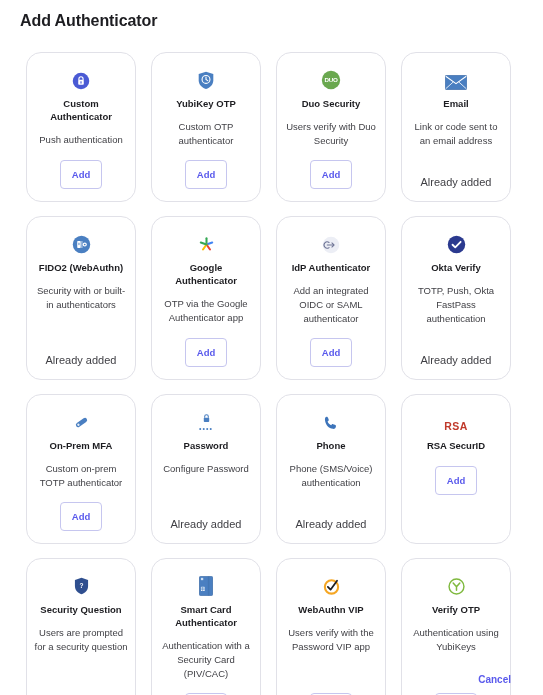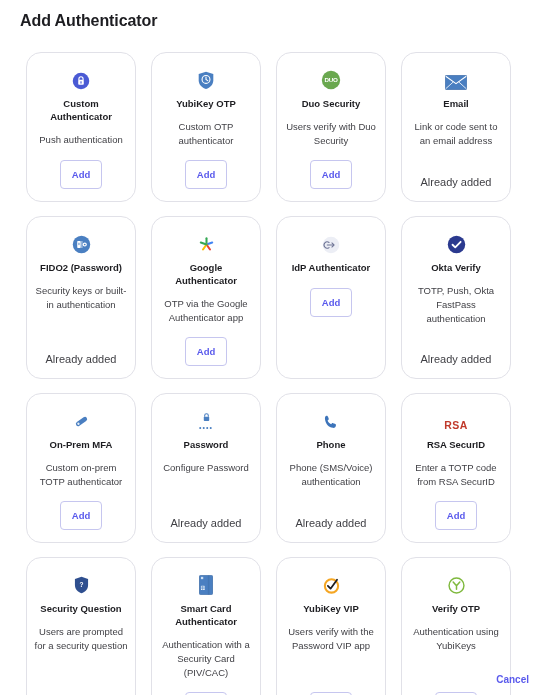--- a/index.html
+++ b/index.html
@@ -79,21 +79,21 @@
     color: #5a5aec;
     background: #ffffff;
     border: 1px solid #c6c6ef;
     border-radius: 4px;
     padding: 8px 11px;
     cursor: pointer;
     line-height: 11px;
   }
   .footer {
     position: absolute;
-    right: 14px;
+    right: 32px;
     bottom: 8px;
   }
   .cancel-link {
     font-size: 10px;
     font-weight: bold;
     color: #5a5aec;
     text-decoration: none;
     cursor: pointer;
   }
   
@@ -169,22 +169,22 @@
         <div class="card-icon">
           <svg class="ic" width="19" height="19" viewBox="0 0 24 24">
         <circle cx="12" cy="12" r="11" fill="#4a7fc1"></circle>
         <rect x="6.6" y="7.6" width="4.4" height="8.8" rx="0.8" fill="#fff"></rect>
         <rect x="8.2" y="9.6" width="1.2" height="3.4" rx="0.6" fill="#4a7fc1"></rect>
         <rect x="12.1" y="7.6" width="0.9" height="8.8" fill="#fff"></rect>
         <circle cx="16.1" cy="12" r="2.6" fill="#fff"></circle>
         <circle cx="16.1" cy="12" r="1.1" fill="#4a7fc1"></circle>
       </svg>
         </div>
-        <div class="card-title">FIDO2 (Password)</div>
-        <div class="card-desc">Security keys or built-in authentication</div>
+        <div class="card-title">FIDO2 (WebAuthn)</div>
+        <div class="card-desc">Security with or built-in authenticators</div>
         <div class="card-status">Already added</div>
       </div>
       <div class="card">
         <div class="card-icon">
           <svg class="ic" width="19" height="19" viewBox="0 0 24 24">
         <g stroke-width="2.6" stroke-linecap="round">
           <line x1="12" y1="12" x2="12" y2="4.2" stroke="#34a853"></line>
           <line x1="12" y1="12" x2="19.2" y2="9.6" stroke="#4285f4"></line>
           <line x1="12" y1="12" x2="16.4" y2="18.3" stroke="#ea4335"></line>
           <line x1="12" y1="12" x2="7.6" y2="18.3" stroke="#fbbc05"></line>
@@ -199,20 +199,21 @@
       <div class="card">
         <div class="card-icon">
           <svg class="ic" width="18" height="18" viewBox="0 0 24 24">
         <circle cx="12" cy="12" r="11" fill="#eceef5"></circle>
         <path d="M7 12 H15.6" fill="none" stroke="#6f7596" stroke-width="1.4" stroke-linecap="round"></path>
         <path d="M13.2 9.3 L16 12 L13.2 14.7" fill="none" stroke="#6f7596" stroke-width="1.4" stroke-linecap="round" stroke-linejoin="round"></path>
         <path d="M9.4 8.6 A4.2 4.2 0 1 0 9.4 15.4" fill="none" stroke="#6f7596" stroke-width="1.4" stroke-linecap="round"></path>
       </svg>
         </div>
         <div class="card-title">IdP Authenticator</div>
+        <div class="card-desc">Add an integrated OIDC or SAML authenticator</div>
         <button class="add-btn">Add</button>
       </div>
       <div class="card">
         <div class="card-icon">
           <svg class="ic" width="19" height="19" viewBox="0 0 24 24">
         <circle cx="12" cy="12" r="11" fill="#2b3a8f"></circle>
         <path d="M7 12.3 L10.4 15.6 L17.2 8.6" fill="none" stroke="#fff" stroke-width="2.3" stroke-linecap="round" stroke-linejoin="round"></path>
       </svg>
         </div>
         <div class="card-title">Okta Verify</div>
@@ -254,21 +255,20 @@
         </div>
         <div class="card-title">Phone</div>
         <div class="card-desc">Phone (SMS/Voice) authentication</div>
         <div class="card-status">Already added</div>
       </div>
       <div class="card">
         <div class="card-icon">
           <span class="rsa-text">RSA</span>
         </div>
         <div class="card-title">RSA SecurID</div>
-        <div class="card-desc">Enter a TOTP code from RSA SecurID</div>
         <button class="add-btn">Add</button>
       </div>
       <div class="card">
         <div class="card-icon">
           <svg class="ic" width="17" height="19" viewBox="0 0 22 26">
         <path d="M11 1 L20 4 V12.2 C20 18 16 21.8 11 23.6 C6 21.8 2 18 2 12.2 V4 Z" fill="#2f4f8f"></path>
         <text x="11" y="14.4" text-anchor="middle" font-family="Liberation Sans, sans-serif" font-size="9" font-weight="bold" fill="#ffffff">?</text>
       </svg>
         </div>
         <div class="card-title">Security Question</div>
@@ -289,21 +289,21 @@
         <div class="card-desc">Authentication with a Security Card (PIV/CAC)</div>
         <button class="add-btn">Add</button>
       </div>
       <div class="card">
         <div class="card-icon">
           <svg class="ic" width="19" height="19" viewBox="0 0 24 24">
         <circle cx="12" cy="12.6" r="8.4" fill="none" stroke="#f5a623" stroke-width="2.6"></circle>
         <path d="M7.4 12.4 L10.8 16 L19 4.6" fill="none" stroke="#1d1d21" stroke-width="2.2" stroke-linecap="round" stroke-linejoin="round"></path>
       </svg>
         </div>
-        <div class="card-title">YubiKey VIP</div>
+        <div class="card-title">WebAuthn VIP</div>
         <div class="card-desc">Users verify with the Password VIP app</div>
         <button class="add-btn">Add</button>
       </div>
       <div class="card">
         <div class="card-icon">
           <svg class="ic" width="19" height="19" viewBox="0 0 24 24">
         <circle cx="12" cy="12" r="9.4" fill="none" stroke="#7fb93e" stroke-width="1.8"></circle>
         <path d="M7.8 7.6 L12 12.4 L16.2 7.6 M12 12.4 V16.8" fill="none" stroke="#7fb93e" stroke-width="1.9" stroke-linecap="round" stroke-linejoin="round"></path>
       </svg>
         </div>

